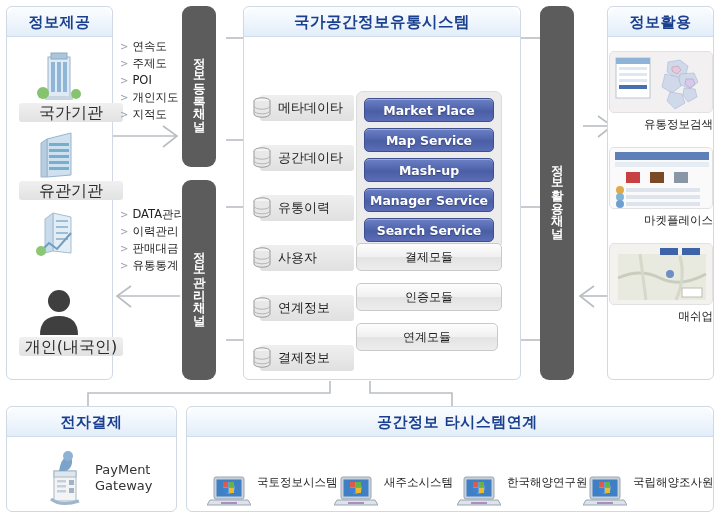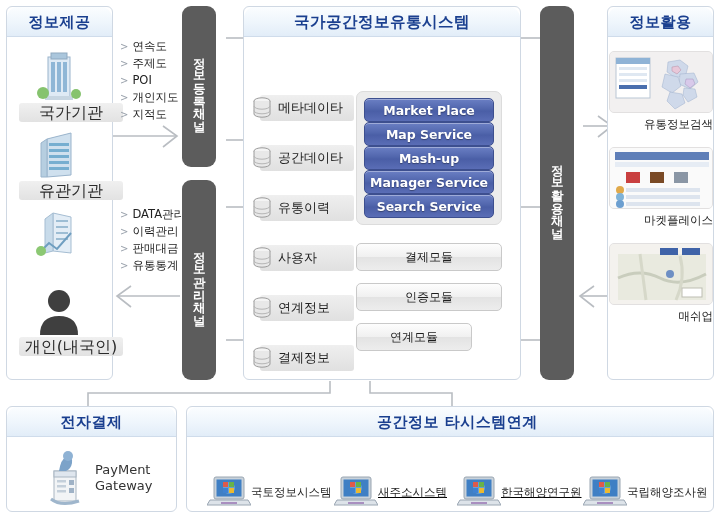--- a/index.html
+++ b/index.html
@@ -53,21 +53,21 @@
           border-radius:3px; }
   .dbrow .lbl{ font-size:13px; color:#222; margin-left:4px; white-space:nowrap;}
   .cyl{ width:24px; height:24px; margin-left:-10px; flex:0 0 24px; }
 
   
   .svc-wrap{
     position:absolute; background:#ececec; border:1px solid #dcdcdc;
     border-radius:7px; padding:6px 7px;
   }
   .svc{
-    height:24px; line-height:24px; text-align:center; 
+    height:24px; line-height:24px; text-align:center; margin-bottom:6px;
     border-radius:5px; color:#ffffff; font-size:12.5px; font-weight:bold;
     background:linear-gradient(to bottom,#6b7fc4 0%,#5166ad 45%,#4a5ea6 55%,#5a6db6 100%);
     border:1px solid #3d4f8f;
     box-shadow:inset 0 1px 0 rgba(255,255,255,.35);
     text-shadow:0 1px 1px rgba(0,0,0,.35);
   }
   .svc:last-child{ margin-bottom:0; }
 
   
   .mod{
@@ -79,21 +79,21 @@
 
   
   .thumb{ position:absolute; width:104px; text-align:right; }
   .thumb .sh{
     width:104px; height:62px; border-radius:5px; background:#eceaea;
     border:1px solid #e2e0e0; overflow:hidden; position:relative;
   }
   .thumb .cap2{ display:block; margin-top:4px; font-size:11.5px; color:#222; }
 
   
-  .lap{ position:absolute; display:flex; align-items:center; }
+  .lap{ position:absolute; display:flex; gap:6px; }
   .lap .t{ font-size:11.5px; color:#1d1d1d; white-space:nowrap; }
 
   
   svg.wires{ position:absolute; inset:0; width:720px; height:519px; pointer-events:none; }
   .pg{ position:absolute; display:flex; align-items:center; gap:6px; }
   .pg .t{ font-size:13px; color:#333; line-height:16px; }
 </style>
 </head>
 <body>
 
@@ -294,21 +294,21 @@
       <div class="svc-wrap" style="left:112px; top:54px; width:146px;">
         <div class="svc">Market Place</div>
         <div class="svc">Map Service</div>
         <div class="svc">Mash-up</div>
         <div class="svc">Manager Service</div>
         <div class="svc">Search Service</div>
       </div>
 
       <div class="mod" style="left:112px; top:206px; width:146px;">결제모듈</div>
       <div class="mod" style="left:112px; top:246px; width:146px;">인증모듈</div>
-      <div class="mod" style="left:112px; top:286px; width:116px;">연계모듈</div>
+      <div class="mod" style="left:112px; top:286px; width:142px;">연계모듈</div>
     </div>
   </div>
 
   <div class="panel" style="left:607px; top:6px; width:107px; height:374px;">
     <div class="panel-head">정보활용</div>
     <div class="panel-body">
 
       <div class="thumb" style="left:1px; top:14px;">
         <div class="sh">
           <svg width="104" height="62" viewBox="0 0 104 62">
@@ -416,38 +416,38 @@
               <rect x="6" y="0" width="5" height="5" fill="#67b34a"></rect>
             <rect x="0" y="6" width="5" height="5" fill="#3f82d0"></rect>
               <rect x="6" y="6" width="5" height="5" fill="#edb92e"></rect>
           </g>
           <path d="M3 25 h38 l3 5 H0z" fill="#dde3e9" stroke="#9aa6b2"></path>
           <rect x="14" y="27" width="16" height="2" fill="#a98fc0"></rect>
         </svg>
         <span class="t">국토정보시스템</span>
       </div>
 
-      <div class="lap" style="left:147px; top:38px;text-decoration:underline;">
+      <div class="lap" style="left:147px; top:38px;">
         <svg width="44" height="34" viewBox="0 0 44 34">
           <rect x="7" y="2" width="30" height="22" rx="2" fill="#c9d2da" stroke="#9aa6b2"></rect>
           <rect x="9.5" y="4.5" width="25" height="17" fill="#3f7fc4"></rect>
           <circle cx="22" cy="13" r="6" fill="#8fc4e8" opacity=".5"></circle>
           <g transform="translate(16,7)">
             <rect x="0" y="0" width="5" height="5" fill="#e05a4a"></rect>
               <rect x="6" y="0" width="5" height="5" fill="#67b34a"></rect>
             <rect x="0" y="6" width="5" height="5" fill="#3f82d0"></rect>
               <rect x="6" y="6" width="5" height="5" fill="#edb92e"></rect>
           </g>
           <path d="M3 25 h38 l3 5 H0z" fill="#dde3e9" stroke="#9aa6b2"></path>
           <rect x="14" y="27" width="16" height="2" fill="#a98fc0"></rect>
         </svg>
         <span class="t">새주소시스템</span>
       </div>
 
-      <div class="lap" style="left:270px; top:38px;text-decoration:underline;">
+      <div class="lap" style="left:270px; top:38px;">
         <svg width="44" height="34" viewBox="0 0 44 34">
           <rect x="7" y="2" width="30" height="22" rx="2" fill="#c9d2da" stroke="#9aa6b2"></rect>
           <rect x="9.5" y="4.5" width="25" height="17" fill="#3f7fc4"></rect>
           <circle cx="22" cy="13" r="6" fill="#8fc4e8" opacity=".5"></circle>
           <g transform="translate(16,7)">
             <rect x="0" y="0" width="5" height="5" fill="#e05a4a"></rect>
               <rect x="6" y="0" width="5" height="5" fill="#67b34a"></rect>
             <rect x="0" y="6" width="5" height="5" fill="#3f82d0"></rect>
               <rect x="6" y="6" width="5" height="5" fill="#edb92e"></rect>
           </g>

